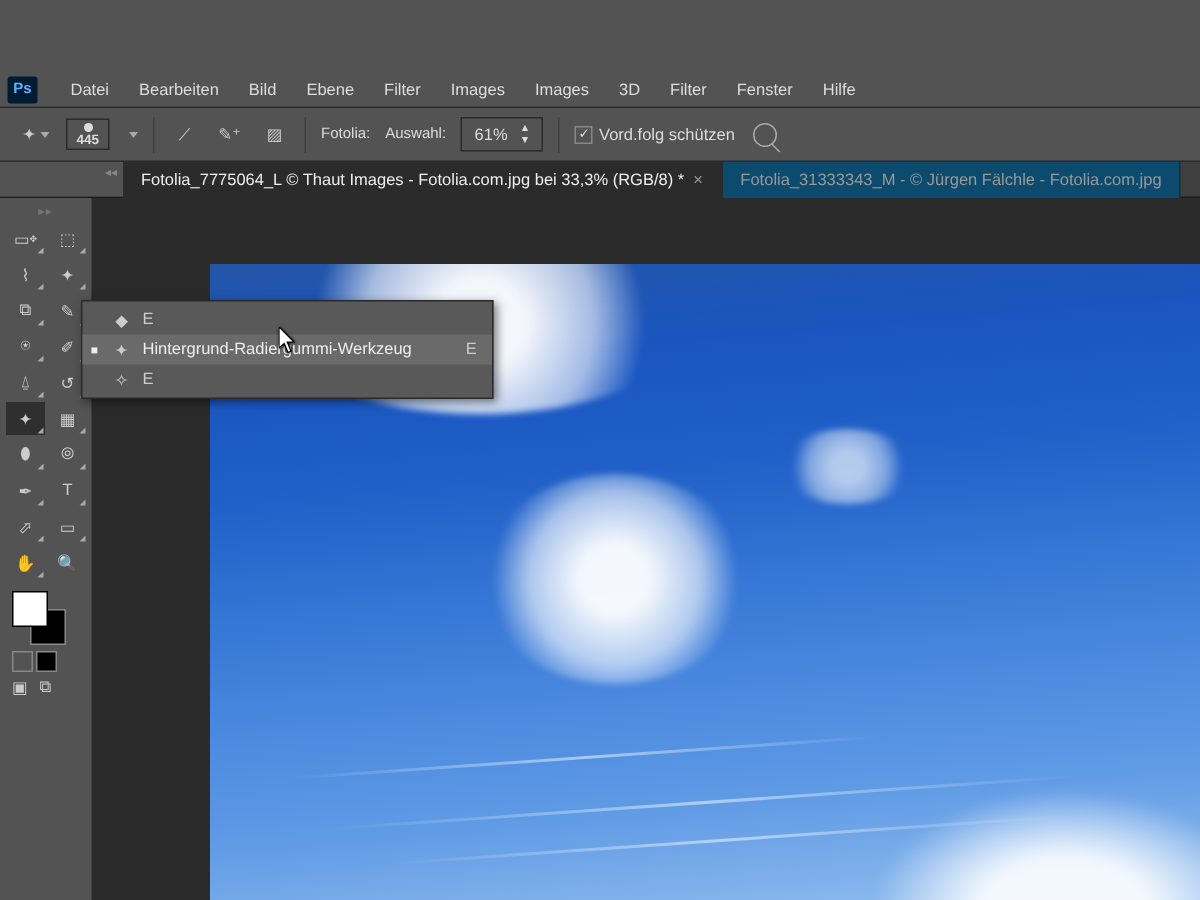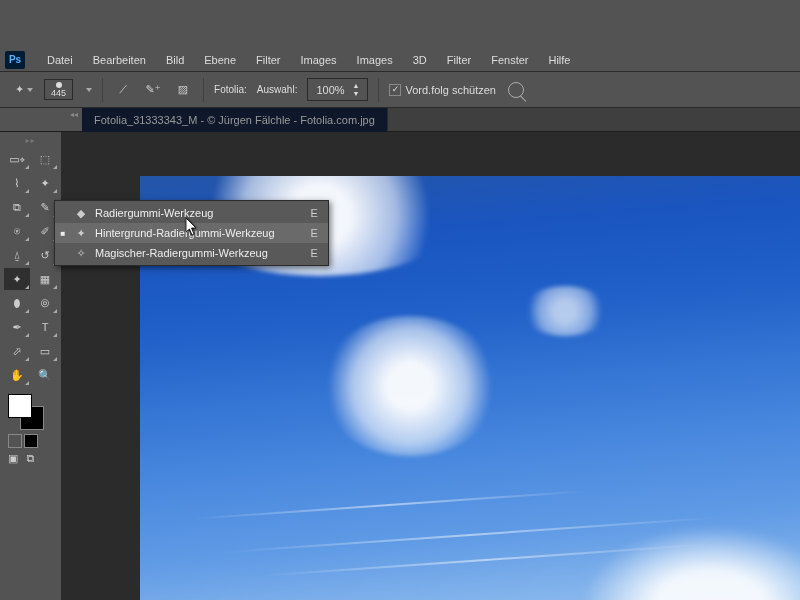--- a/index.html
+++ b/index.html
@@ -6,37 +6,37 @@
 body { background: #535353; width: 800px; height: 600px; overflow: hidden; color: #ddd; }
 
 .menubar { height: 24px; background: #535353; display: flex; align-items: center; padding-left: 5px; border-bottom: 1px solid #2a2a2a; margin-top: 48px; }
 .ps-icon { width: 20px; height: 18px; background: #001c33; color: #5bb3ff; display: flex; align-items: center; justify-content: center; font-weight: bold; font-size: 10px; border-radius: 2px; margin-right: 12px; }
 .menu-item { padding: 0 10px; color: #ddd; cursor: default; height: 24px; line-height: 24px; }
 
 .options-bar { height: 36px; background: #535353; border-bottom: 1px solid #2a2a2a; display: flex; align-items: center; padding-left: 14px; gap: 10px; }
 .opt-icon { width: 20px; height: 20px; display: flex; align-items: center; justify-content: center; color: #ccc; }
 .brush-prev { display: flex; flex-direction: column; align-items: center; border: 1px solid #2a2a2a; padding: 2px 6px 1px; background: #535353; }
 .brush-dot { width: 6px; height: 6px; border-radius: 50%; background: #ddd; }
-.brush-num { font-size: 9px; color: #ddd; }
+.brush-num { font-size: 9px; color: #ddd; font-weight: bold; }
 .dropdown-arrow { width: 0; height: 0; border-left: 3px solid transparent; border-right: 3px solid transparent; border-top: 4px solid #aaa; margin-left: 3px;}
 .opt-label { color: #ddd; font-size: 10px; }
 .opt-select { background: #535353; border: 1px solid #2a2a2a; padding: 3px 8px; color: #ddd; display: flex; align-items: center; gap: 8px; font-size: 10px;}
 .divider { width: 1px; height: 24px; background: #404040; }
 .checkbox { display: flex; align-items: center; gap: 4px; }
 .cb-box { width: 12px; height: 12px; border: 1px solid #888; background: #535353; display: flex; align-items: center; justify-content: center; }
 .cb-check { color: #ddd; font-size: 9px; line-height: 1; }
 .ring-tool { width:16px; height:16px; border:1.5px solid #aaa; border-radius:50%; position:relative;}
 .ring-tool::after{content:'';position:absolute;width:8px;height:1px;background:#aaa;bottom:-2px;right:-4px;transform:rotate(45deg);}
 
 .tabbar-row { display: flex; height: 24px; background: #3f3f3f; border-bottom: 1px solid #1c1c1c; }
 .tabbar-handle { width: 82px; background: #535353; display:flex; align-items:flex-start; justify-content:flex-end; padding:2px 4px 0 0;}
 .tabs { display: flex; flex: 1; }
 .tab { padding: 0 12px; height: 24px; line-height: 24px; color: #ccc; font-size: 10px; border-right: 1px solid #2a2a2a; display:flex; align-items:center; gap:6px; cursor: default;}
 .tab.active { background: #2b2b2b; color: #eee; }
-.tab.inactive { background: #0f172a; color: #999; }
+.tab.inactive { background: #0c4a6e; color: #999; }
 .tab-close { font-size: 11px; color: #999; }
 
 .workspace { display: flex; height: calc(600px - 24px - 36px - 24px); }
 .toolbox { width: 62px; background: #535353; border-right: 1px solid #2a2a2a; padding: 4px 0 0 0; }
 .tool-handle { height: 10px; display:flex; justify-content:center; color:#777; font-size:8px; letter-spacing:1px;}
 .tool-grid { display: grid; grid-template-columns: 26px 26px; gap: 2px 2px; padding: 2px 4px; }
 .tool { width: 26px; height: 22px; display: flex; align-items: center; justify-content: center; color: #ccc; position: relative; cursor: default; }
 .tool.active { background: #2f2f2f; }
 .tool-corner { position: absolute; bottom: 1px; right: 1px; width: 0; height: 0; border-right: 4px solid #aaa; border-top: 4px solid transparent; }
 
@@ -97,21 +97,21 @@
   </div>
   <span class="dropdown-arrow"></span>
   <div class="divider"></div>
   <span class="opt-icon">⟋</span>
   <span class="opt-icon">✎⁺</span>
   <span class="opt-icon">▨</span>
   <div class="divider"></div>
   <span class="opt-label">Fotolia:</span>
   <span class="opt-label">Auswahl:</span>
   <div class="opt-select">
-    <span>100%</span>
+    <span>61%</span>
     <span style="display:flex;flex-direction:column;gap:1px;">
         <span style="font-size:7px;">▲</span>
         <span style="font-size:7px;">▼</span>
       </span>
   </div>
   <div class="divider"></div>
   <div class="checkbox">
     <div class="cb-box">
         <span class="cb-check">✓</span>
       </div>
@@ -120,20 +120,24 @@
   <span class="opt-icon">
       <span class="ring-tool"></span>
     </span>
 </div>
 
 <div class="tabbar-row">
   <div class="tabbar-handle">
       <span style="font-size:8px;color:#888;">◂◂</span>
     </div>
   <div class="tabs">
+    <div class="tab active">
+      <span>Fotolia_7775064_L © Thaut Images - Fotolia.com.jpg bei 33,3% (RGB/8) *</span>
+      <span class="tab-close">×</span>
+    </div>
     <div class="tab inactive">
       <span>Fotolia_31333343_M - © Jürgen Fälchle - Fotolia.com.jpg</span>
     </div>
   </div>
 </div>
 
 <div class="workspace">
   <div class="toolbox">
     <div class="tool-handle">▸▸</div>
     <div class="tool-grid">
@@ -184,33 +188,31 @@
       <div class="wisp w3"></div>
       <div class="bigcloud"></div>
     </div>
   </div>
 </div>
 
 <div class="flyout">
   <div class="fly-row">
     <span class="fly-bullet"></span>
     <span class="fly-icon">◆</span>
-    <span class="fly-label">Radiergummi-Werkzeug</span>
     <span class="fly-key">E</span>
   </div>
   <div class="fly-row sel">
     <span class="fly-bullet">■</span>
     <span class="fly-icon">✦</span>
     <span class="fly-label">Hintergrund-Radiergummi-Werkzeug</span>
     <span class="fly-key">E</span>
   </div>
   <div class="fly-row">
     <span class="fly-bullet"></span>
     <span class="fly-icon">✧</span>
-    <span class="fly-label">Magischer-Radiergummi-Werkzeug</span>
     <span class="fly-key">E</span>
   </div>
 </div>
 
 <div class="cursor">
   <svg width="14" height="18" viewBox="0 0 14 18">
       <path d="M0 0 L0 14 L3.5 11 L6 17 L8 16 L5.5 10 L10 10 Z" fill="#fff" stroke="#000" stroke-width="0.8"></path>
     </svg>
 </div>
 

